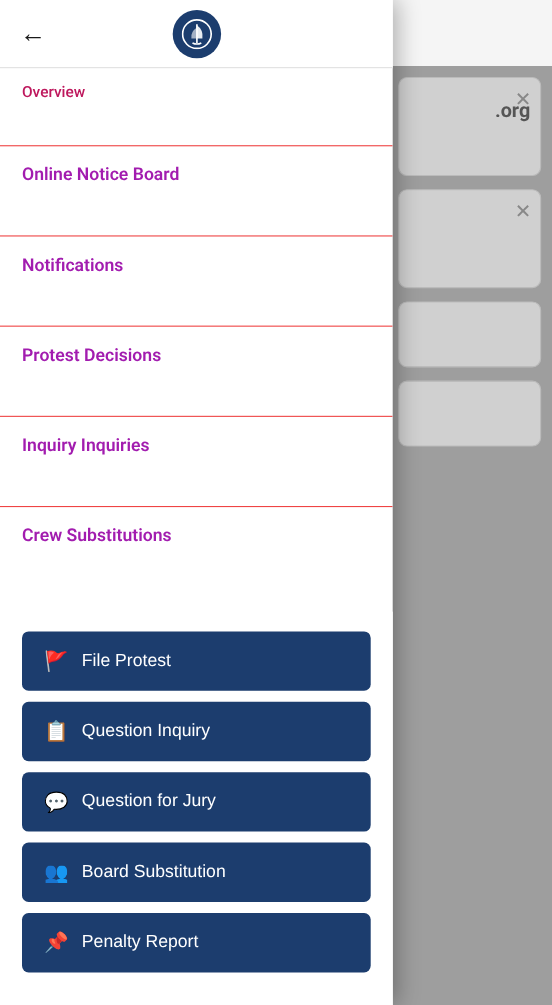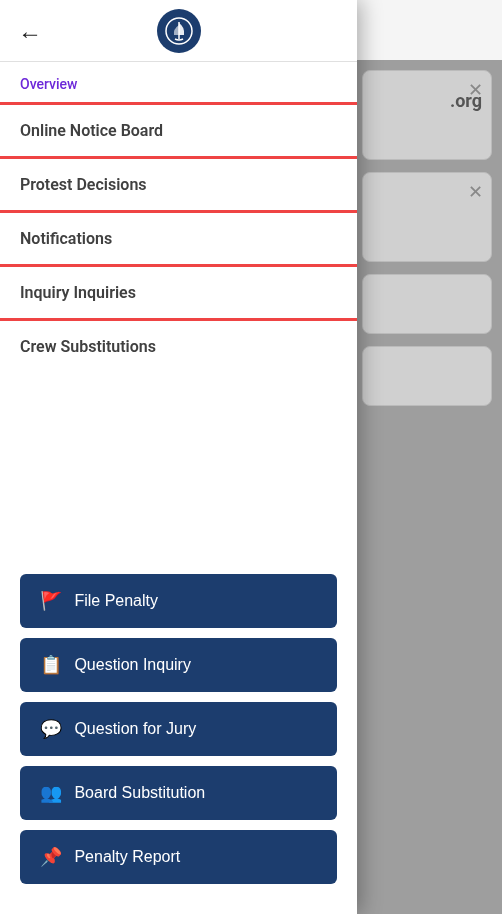--- a/index.html
+++ b/index.html
@@ -107,32 +107,33 @@
     }
 
     
     .nav-section {
       flex: 1;
       overflow-y: auto;
     }
 
     .nav-overview {
       padding: 14px 20px 10px 20px;
-      color: #6d28d9;
+      color: #be185d;
       font-size: 14px;
       font-weight: 500;
     }
 
     .nav-item {
       padding: 16px 20px;
-      color: #404040;
+      color: #a21caf;
       font-size: 16px;
       font-weight: 600;
-      border-top: 3px solid #ef4444;
+      border-top: 1px solid #ef4444;
       cursor: pointer;
+      margin-top: 30px;
     }
 
     
     .actions-section {
       padding: 18px 20px 30px 20px;
       background: #fff;
       display: flex;
       flex-direction: column;
       gap: 10px;
     }
@@ -188,31 +189,31 @@
         <path d="M14 8 Q8 12 9 18 L14 18 Z" fill="white" opacity="0.6"></path>
         <path d="M10 22 Q14 24 18 22" stroke="white" stroke-width="1.5" fill="none"></path>
       </svg>
     </div>
   </div>
 
   <div class="nav-section">
     <div class="nav-overview">Overview</div>
 
     <div class="nav-item">Online Notice Board</div>
+    <div class="nav-item">Notifications</div>
     <div class="nav-item">Protest Decisions</div>
-    <div class="nav-item">Notifications</div>
     <div class="nav-item">Inquiry Inquiries</div>
     <div class="nav-item">Crew Substitutions</div>
   </div>
 
   <div class="actions-section">
 
     <button class="action-btn">
       <span class="btn-icon">🚩</span>
-      <span>File Penalty</span>
+      <span>File Protest</span>
     </button>
 
     <button class="action-btn">
       <span class="btn-icon">📋</span>
       <span>Question Inquiry</span>
     </button>
 
     <button class="action-btn">
       <span class="btn-icon">💬</span>
       <span>Question for Jury</span>

